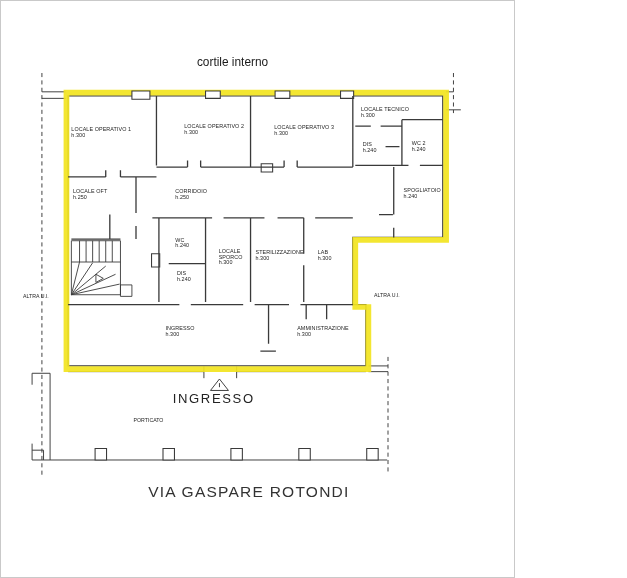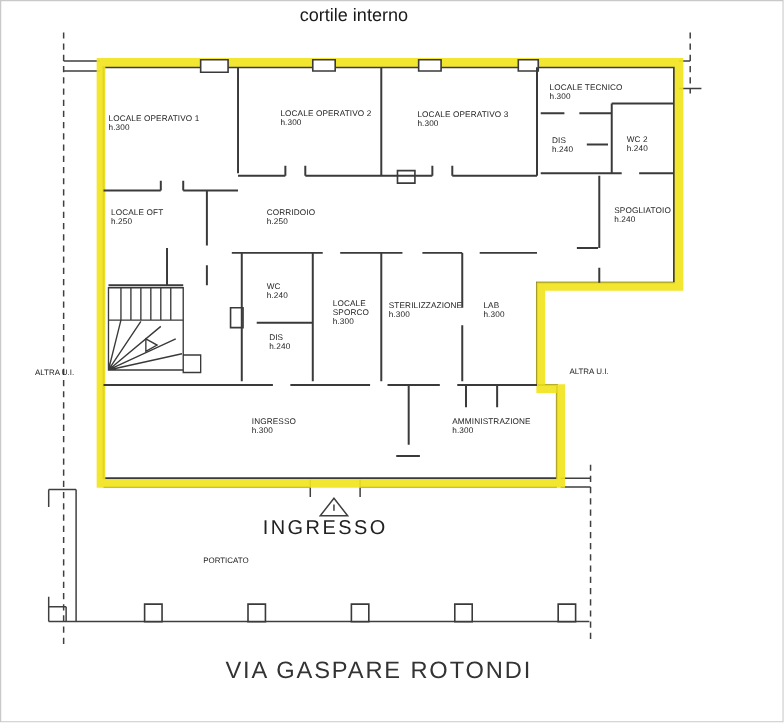--- a/index.html
+++ b/index.html
@@ -1,18 +1,18 @@
 <!DOCTYPE html>
 <html><head>
 <meta charset="utf-8">
 <style>
   html,body{margin:0;padding:0;background:#fff;}
   .canvas{
     position:relative;
-    width:627px;height:578px;
+    width:515px;height:578px;
     background:#ffffff;
     border:1px solid #c9c9c9;
     box-sizing:border-box;
     font-family:"Liberation Sans", sans-serif;
   }
   svg{display:block;width:100%;height:100%;}
   .dash{stroke:#3f3f3f;stroke-width:1.2;fill:none;stroke-dasharray:5,4;}
   .ctx{stroke:#3f3f3f;stroke-width:1.2;fill:none;}
   .wall{stroke:#3a3a3a;stroke-width:1.6;fill:none;}
   .wall-thin{stroke:#3a3a3a;stroke-width:1.1;fill:none;}

